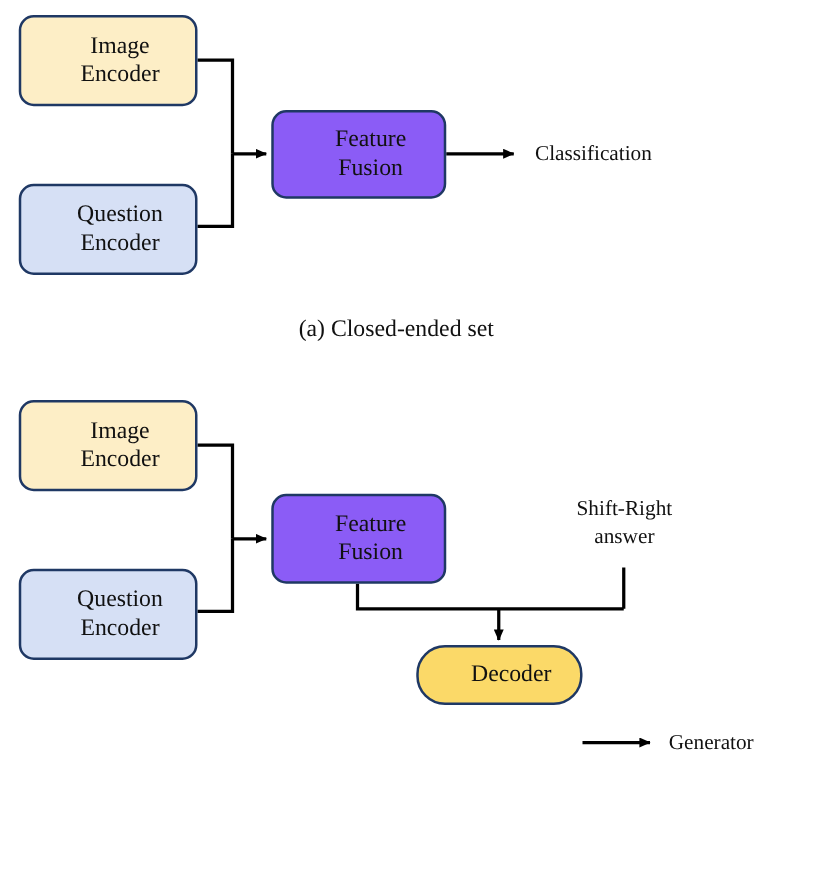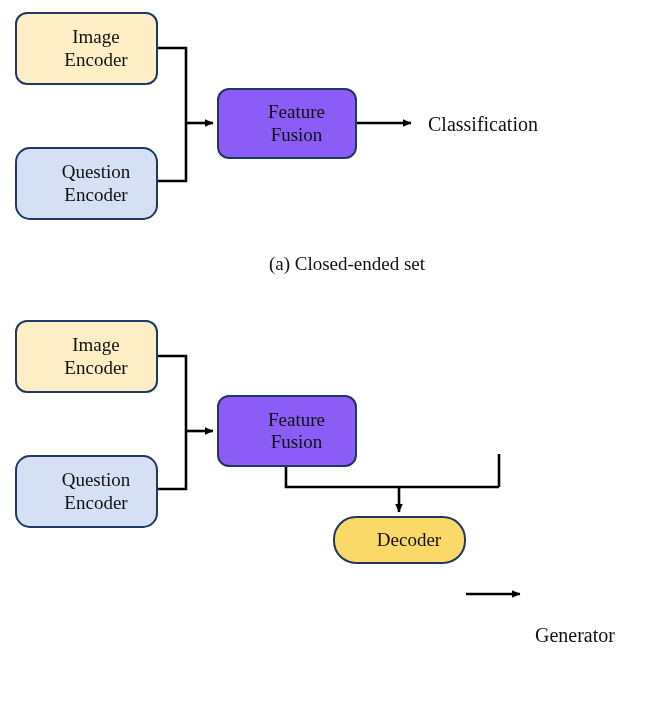--- a/index.html
+++ b/index.html
@@ -38,45 +38,44 @@
     align-items: center;
     justify-content: center;
     line-height: 1.18;
     font-size: 19px;
     text-align: center;
     z-index: 3;
     padding-left: 19px;
   }
   .node .ln { display: block; white-space: nowrap; }
   .node-image    { background: #fdeec6; }
-  .node-question { background: #d6e0f5; border-radius: 15px; }
+  .node-question { background: #d6e0f5; }
   .node-fusion   { background: #8b5cf6; text-align: right; }
   .node-decoder  { background: #fbd968; border-radius: 23px; }
   .node-softmax  { background: #cfcfcf; }
 
   .freetext {
     position: absolute;
-    font-size: 20px;
+    font-size: 17px;
     white-space: nowrap;
     z-index: 3;
     color: #111111;
   }
   .freetext.two-line {
     white-space: normal;
     text-align: center;
     line-height: 1.28;
   }
   .caption {
     position: absolute;
     width: 634px;
     left: 0;
     text-align: center;
     font-size: 19px;
     z-index: 3;
-    padding-left: 30px;
   }
 </style>
 </head>
 <body>
 
 <div class="stage">
 
   <svg class="wires" viewBox="0 0 665 707">
     <defs>
       <marker id="arrowhead" markerWidth="9" markerHeight="8" refX="8.5" refY="4" orient="auto" markerUnits="userSpaceOnUse">
@@ -156,22 +155,26 @@
   <div class="node node-question" style="left:15px; top:455px; width:143px; height:73px;">
     <span class="ln">Question</span>
     <span class="ln">Encoder</span>
   </div>
 
   <div class="node node-fusion" style="left:217px; top:395px; width:140px; height:72px;">
     <span class="ln">Feature</span>
     <span class="ln">Fusion</span>
   </div>
 
+  <div class="freetext two-line" style="left:443px; top:396px; width:113px;">
+    <span class="ln">Shift-Right</span>
+    <span class="ln">answer</span>
+  </div>
 
   <div class="node node-decoder" style="left:333px; top:516px; width:133px; height:48px;">
     <span class="ln">Decoder</span>
   </div>
 
 
-  <div class="freetext" style="left:535px; top:584px;margin-top:40px;">Generator</div>
+  <div class="freetext" style="left:535px; top:584px;">Generator</div>
 
 
 </div>
 
 </body></html>

